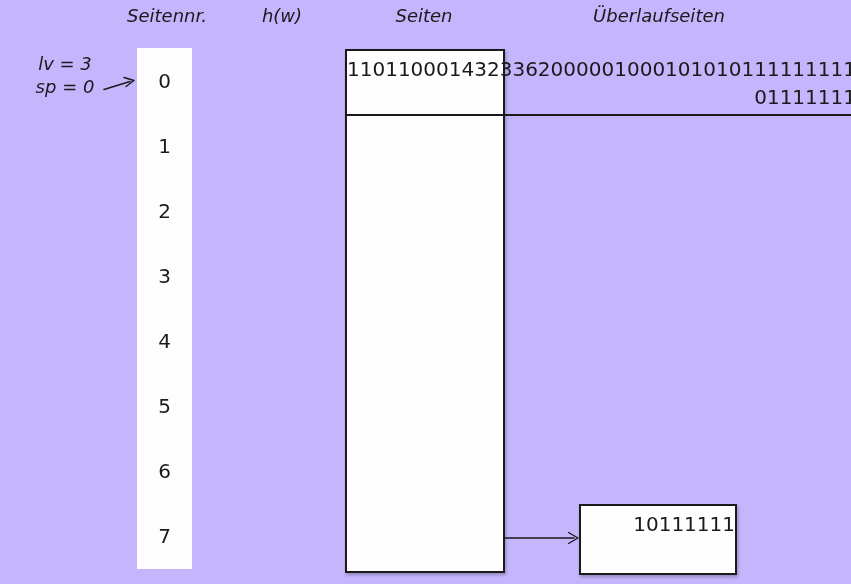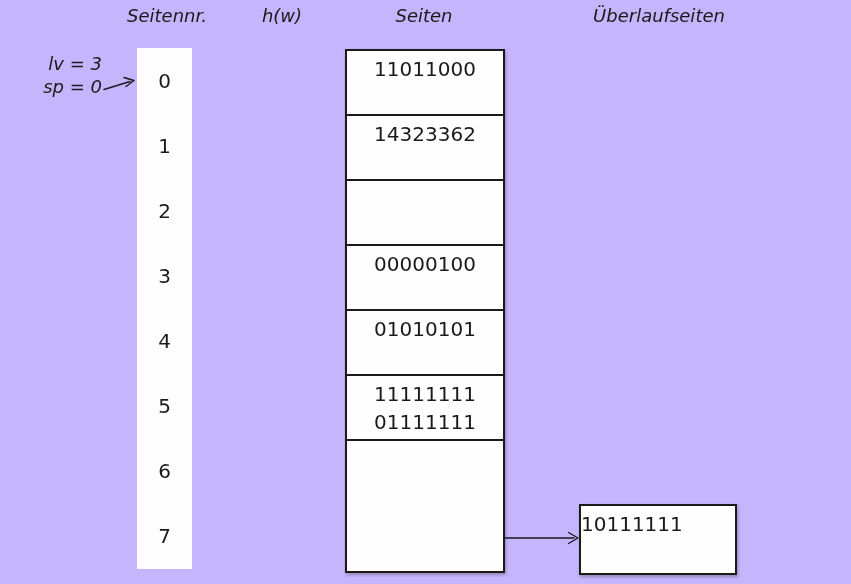--- a/index.html
+++ b/index.html
@@ -26,21 +26,21 @@
   .hdr-hash     { left: 282px; }
   .hdr-pages    { left: 424px; text-align: right; }
   .hdr-overflow { left: 659px; }
 
   
   .annotation {
     position: absolute;
     left: 28px;
     top: 52px;
     width: 74px;
-    text-align: right;
+    text-align: center;
     font-style: italic;
     font-size: 18px;
     line-height: 23px;
     white-space: nowrap;
   }
 
   
   .strip {
     position: absolute;
     top: 48px;
@@ -63,21 +63,20 @@
   .bucket-table {
     position: absolute;
     left: 345px;
     top: 49px;
     width: 156px;
     height: 520px;
     background: #fefefe;
     border: 2px solid #1a1a1a;
     box-shadow: 1px 2px 3px rgba(0,0,0,0.25);
     display: flex;
-    flex-direction: column;
   }
   .bucket {
     height: 65px;
     box-sizing: border-box;
     border-bottom: 2px solid #1a1a1a;
     padding-top: 4px;
     text-align: center;
     font-size: 20px;
     line-height: 28px;
   }
@@ -87,21 +86,21 @@
   .overflow-box {
     position: absolute;
     left: 579px;
     top: 504px;
     width: 154px;
     height: 63px;
     background: #fefefe;
     border: 2px solid #1a1a1a;
     box-shadow: 1px 2px 3px rgba(0,0,0,0.25);
     padding-top: 4px;
-    text-align: left;
+    text-align: right;
     font-size: 20px;
     line-height: 28px;
   }
 
   .arrow-overlay {
     position: absolute;
     left: 0; top: 0;
     width: 851px; height: 584px;
     pointer-events: none;
   }

